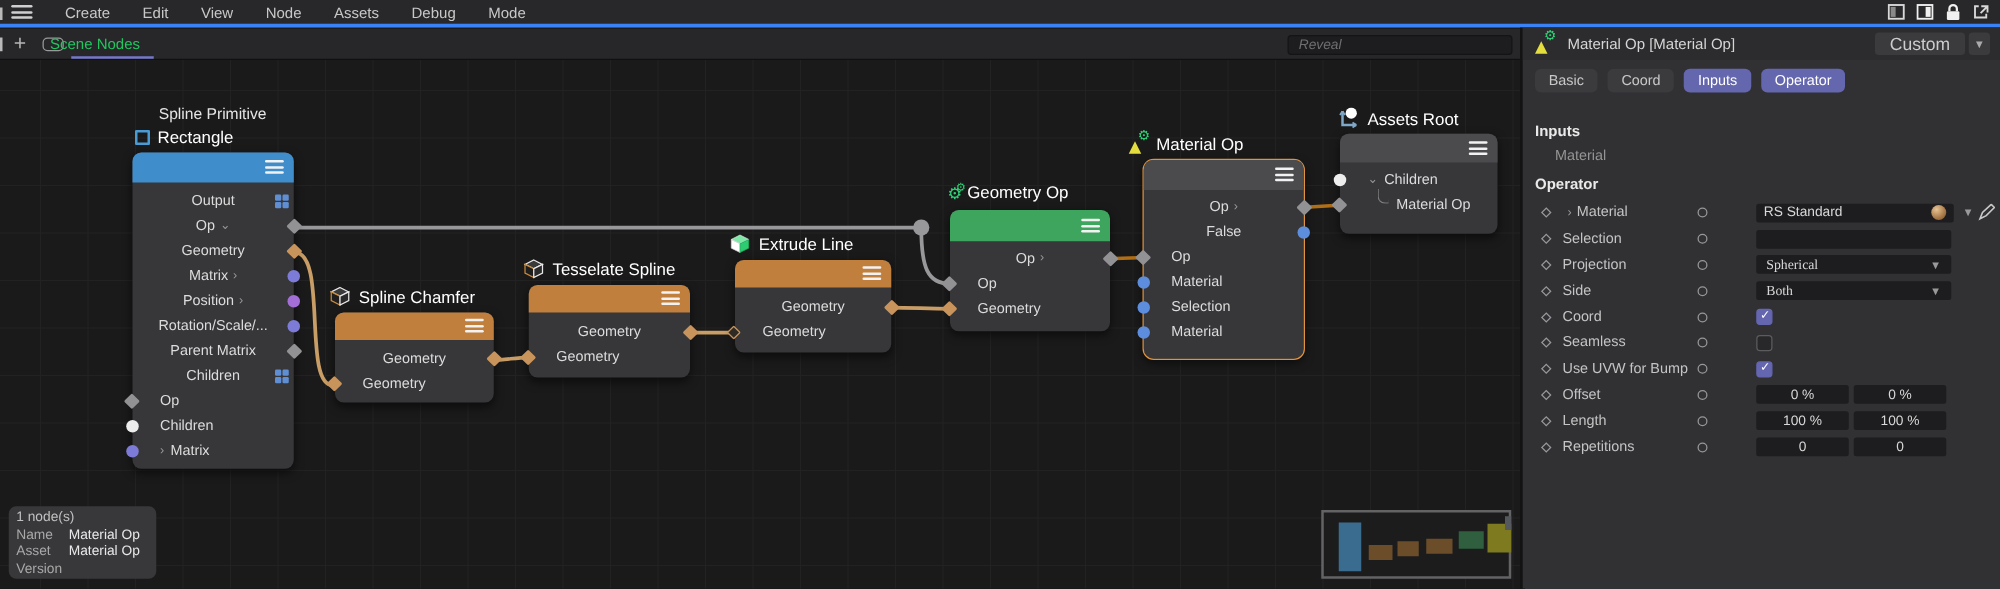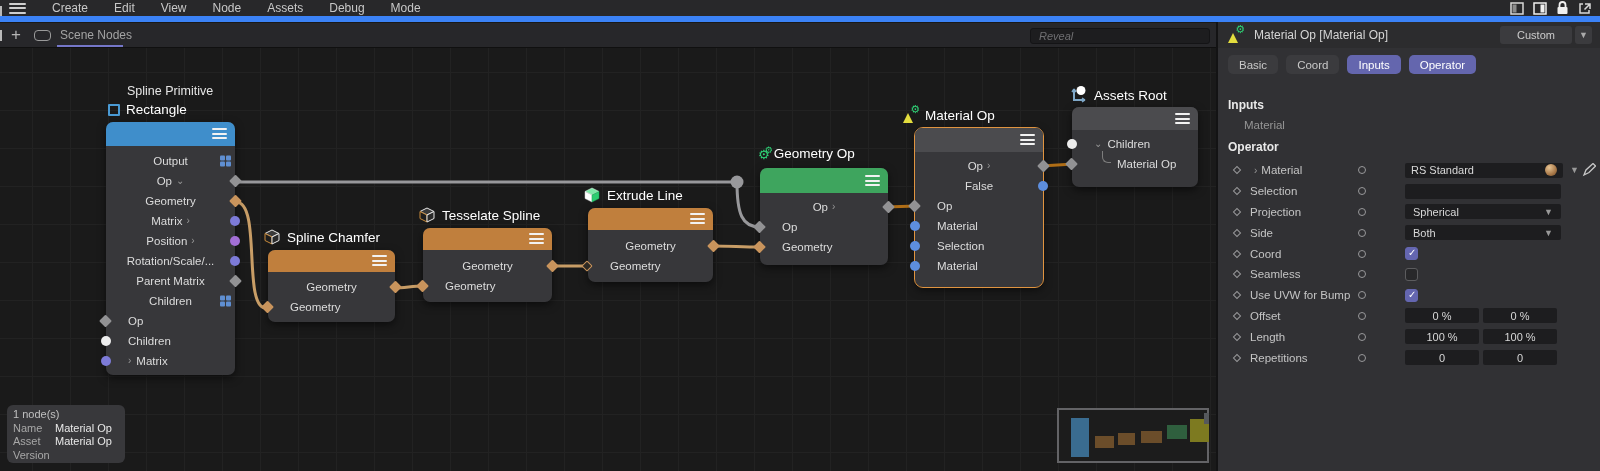--- a/index.html
+++ b/index.html
@@ -1,31 +1,31 @@
 <!DOCTYPE html>
 <html><head>
 <meta charset="utf-8">
 <style>
   * { margin:0; padding:0; box-sizing:border-box; }
   html,body { width:1600px; height:471px; background:#191919; font-family:"Liberation Sans","DejaVu Sans",sans-serif; overflow:hidden; }
   .app { position:relative; width:1600px; height:471px; background:#191919; overflow:hidden; }
 
   
-  .menubar { position:absolute; left:0; top:0; width:1600px; height:22px; background:#28282a; border-bottom:6px solid #3b82f6; display:flex; align-items:center; z-index:6; }
+  .menubar { position:absolute; left:0; top:0; width:1600px; height:22px; background:#28282a; border-bottom:3px solid #3b82f6; display:flex; align-items:center; z-index:6; }
   .ham { width:17px; height:11px; margin-left:9px; display:flex; flex-direction:column; justify-content:space-between; cursor:pointer; }
   .ham i { display:block; height:2px; background:#cfcfcf; border-radius:1px; }
   .menu-item { color:#c8c8c8; font-size:12px; margin-left:26px; cursor:default; }
   .win-icons { margin-left:auto; margin-right:8px; display:flex; gap:9px; align-items:center; }
   .win-icons svg { display:block; }
 
   
   .tabbar { position:absolute; left:0; top:23px; width:1216px; height:25px; background:#27272a; border-bottom:1px solid #101010; z-index:6; }
   .plus-icon { position:absolute; left:8px; top:4px; width:16px; height:16px; color:#b5b5b5; font-size:17px; line-height:15px; text-align:center; }
   .frame-icon { position:absolute; left:34px; top:7px; width:17px; height:11px; border:1.5px solid #9a9a9a; border-radius:4px; }
-  .tab-label { position:absolute; left:60px; top:5px; color:#a3a3a3; font-size:12px; }
+  .tab-label { position:absolute; left:40px; top:5px; color:#22c55e; font-size:12px; }
   .tab-underline { position:absolute; left:57px; top:22px; width:66px; height:2px; background:#7577c9; }
   .reveal-input { position:absolute; left:1030px; top:5px; width:180px; height:16px; background:#1d1d1f; border:1px solid #141416; border-radius:3px; color:#c5c5c5; font-size:11px; padding:0 8px; font-family:inherit; }
   .reveal-input::placeholder { color:#6f6f72; font-style:italic; }
 
   
   .canvas { position:absolute; left:0; top:48px; width:1216px; height:423px; background:#1a1a1a;
     background-image:linear-gradient(#222222 1px, transparent 1px),linear-gradient(90deg,#222222 1px,transparent 1px);
     background-size:38px 38px; background-position:-6px -14px; z-index:1; }
   .canvas-divider { position:absolute; left:1216px; top:22px; width:2px; height:449px; background:#131314; z-index:7; }
   .wires { position:absolute; left:0; top:0; z-index:2; pointer-events:none; }
@@ -82,36 +82,36 @@
   .info-row .val { color:#e8e8e8; }
 
   
   .minimap { position:absolute; left:1057px; top:408px; width:152px; height:55px; background:rgba(28,28,28,.92); border:2px solid #636366; z-index:5; }
   .minimap .mrect { position:absolute; }
 
   
   .rpanel { position:absolute; left:1218px; top:22px; width:382px; height:449px; background:#313134; z-index:6; }
   .rpanel-header { position:absolute; left:0; top:0; width:382px; height:26px; background:#2c2c2e; display:flex; align-items:center; }
   .rpanel-title { color:#d5d5d5; font-size:12px; margin-left:10px; }
-  .preset-select { position:absolute; right:28px; top:4px; width:72px; height:18px; background:#3b3b3e; border-radius:3px; color:#cccccc; font-size:11px; display:flex; align-items:center; justify-content:center; cursor:pointer; }
+  .preset-select { position:absolute; right:28px; top:4px; width:72px; height:18px; background:#3b3b3e; border-radius:3px; color:#cccccc; font-size:14px; display:flex; align-items:center; justify-content:center; cursor:pointer; }
   .preset-arrow { position:absolute; right:8px; top:4px; width:17px; height:18px; background:#3b3b3e; border-radius:3px; color:#aaa; font-size:9px; display:flex; align-items:center; justify-content:center; cursor:pointer; }
   .rtabs { position:absolute; left:10px; top:33px; display:flex; gap:8px; }
   .rtab { height:19px; padding:0 11px; border-radius:5px; background:#3b3b3e; color:#c8c8c8; font-size:11.5px; display:flex; align-items:center; cursor:pointer; }
   .rtab.active { background:#6466ae; color:#ffffff; }
   .sec-header { position:absolute; left:10px; color:#e9e9e9; font-size:12px; font-weight:bold; }
   .sec-item { position:absolute; left:26px; color:#959595; font-size:11.5px; }
   .oprows { position:absolute; left:0; top:116px; width:382px; }
   .oprow { position:relative; height:20.8px; display:flex; align-items:center; }
   .pdiamond { position:absolute; left:16px; width:6px; height:6px; border:1.5px solid #98989a; transform:rotate(45deg); }
   .olabel { position:absolute; left:32px; color:#c4c4c4; font-size:11.5px; white-space:nowrap; }
   .olabel .chev { font-size:10px; margin-right:4px; color:#979797; }
   .pcircle { position:absolute; left:140px; width:8px; height:8px; border:1.5px solid #98989a; border-radius:50%; }
   .rfield { position:absolute; left:187px; height:15px; background:#1d1d1f; border-radius:2px; color:#d8d8d8; font-size:11px; display:flex; align-items:center; }
   .rfield.single { width:156px; padding:0 8px; }
-  .rfield.dd { width:156px; padding:0 8px; justify-content:space-between; cursor:pointer; }
+  .rfield.dd { width:156px; padding:0 8px; justify-content:space-between; cursor:pointer;font-family:Liberation Serif, serif; }
   .rfield.dd .dda { color:#999; font-size:9px; }
   .rfield.f1 { width:74px; justify-content:center; }
   .rfield.f2 { left:265px; width:74px; justify-content:center; }
   .rfield.asset { width:158px; padding:0 6px; justify-content:space-between; }
   .sphere { width:12px; height:12px; border-radius:50%; background:radial-gradient(circle at 35% 30%, #e7c493, #a87848 60%, #6f4c28); }
   .asset-arrow { position:absolute; left:352px; color:#999; font-size:9px; cursor:pointer; }
   .pen-icon { position:absolute; left:364px; cursor:pointer; }
   .cb { position:absolute; left:187px; width:13px; height:13px; border-radius:3px; background:#28282a; border:1.5px solid #5c5c5e; cursor:pointer; }
   .cb.checked { background:#6466b0; border-color:#6466b0; }
   .cb.checked::after { content:"✓"; position:absolute; left:2px; top:-1px; color:#fff; font-size:10px; font-weight:bold; }

